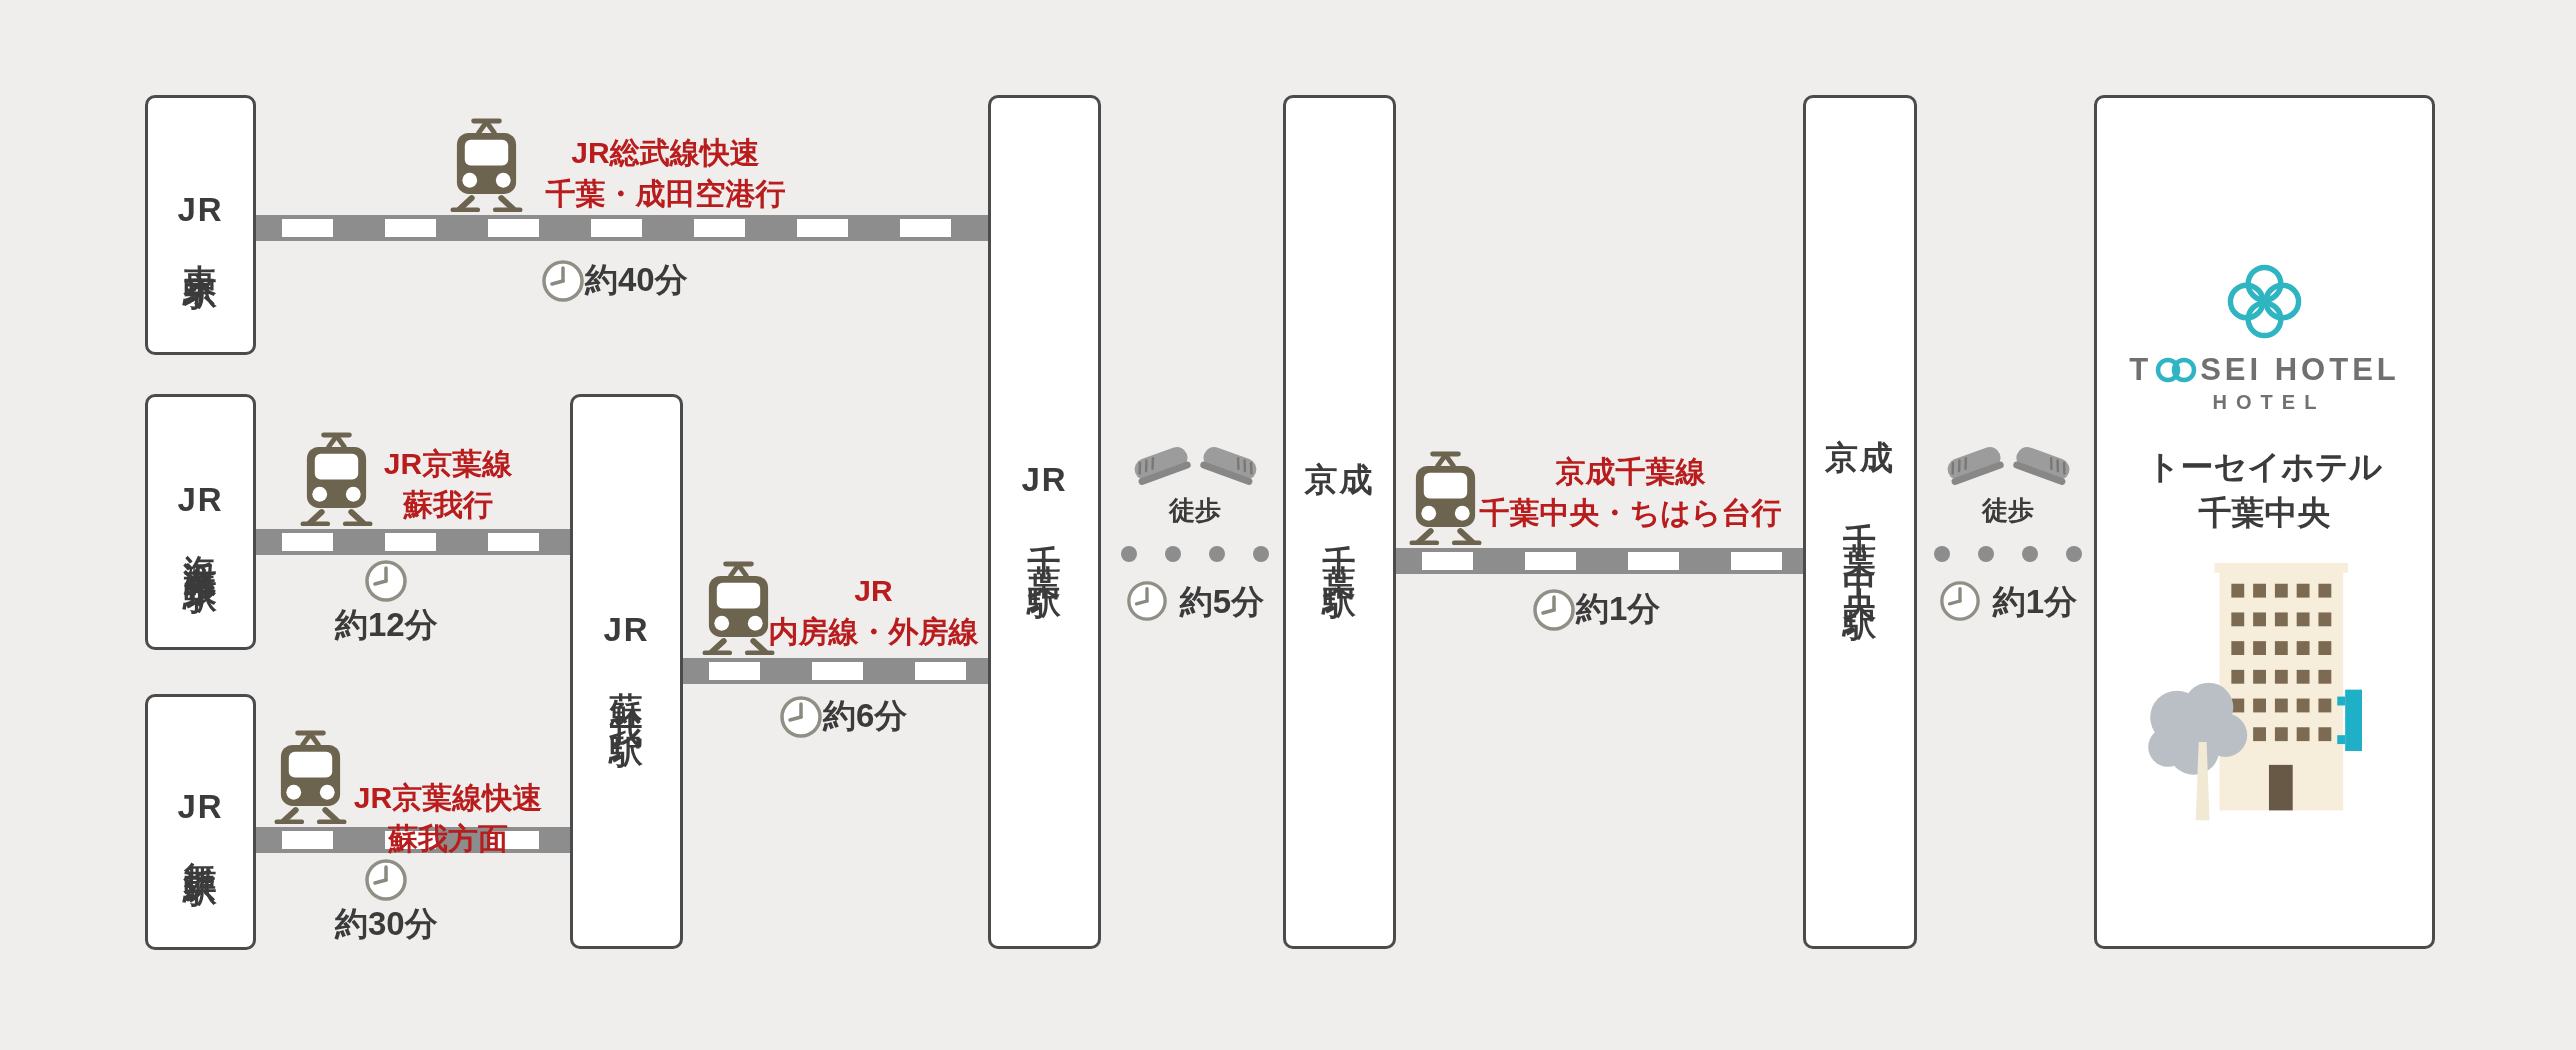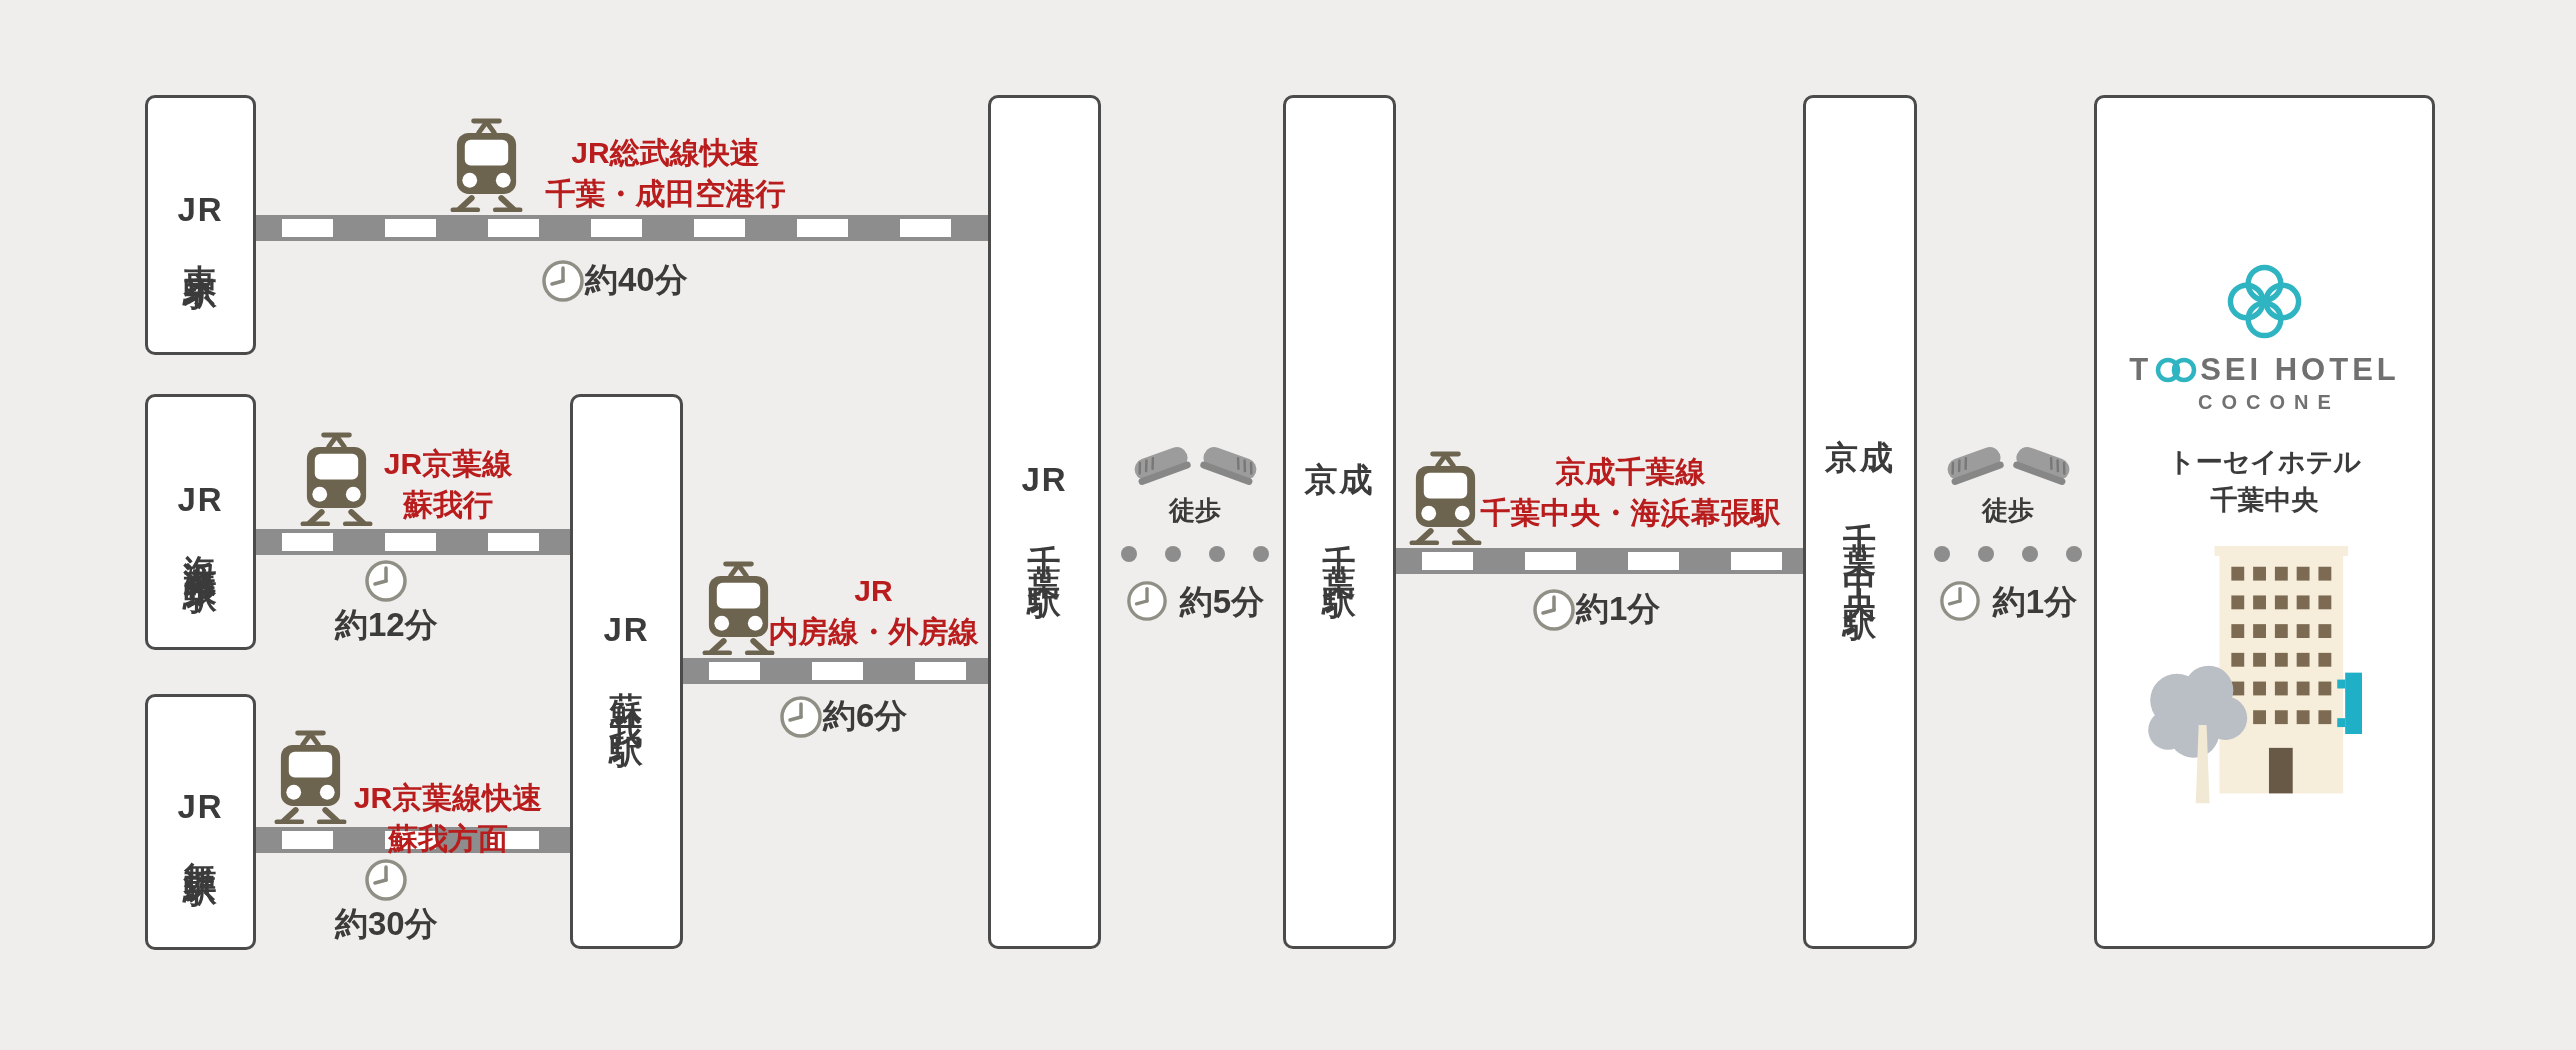--- a/index.html
+++ b/index.html
@@ -74,21 +74,21 @@
   .brand-row{
     display:flex;align-items:center;margin-top:10px;
     font-size:31px;font-weight:700;color:#707070;letter-spacing:4px;line-height:1.2;
   }
   .brand-sub{
     margin-top:2px;font-size:20px;font-weight:600;color:#717171;
     letter-spacing:9px;text-indent:9px;line-height:1.2;
   }
   .hotel-name{
     margin-top:30px;text-align:center;
-    font-size:27px;font-weight:700;color:#3b3b3b;line-height:1.4;
+    font-size:33px;font-weight:700;color:#3b3b3b;line-height:1.4;
   }
   .building{margin-top:22px;}
 </style>
 </head>
 <body>
 
 <div class="canvas">
 
   <div class="rail" style="left:256px;top:215px;width:734px;"></div>
   <div class="rail" style="left:256px;top:529px;width:316px;"></div>
@@ -242,21 +242,21 @@
   <div class="route-label" style="left:319px;top:778px;width:258px;">
     <div>JR京葉線快速</div>
     <div>蘇我方面</div>
   </div>
   <div class="route-label" style="left:735px;top:571px;width:277px;">
     <div>JR</div>
     <div>内房線・外房線</div>
   </div>
   <div class="route-label" style="left:1462px;top:452px;width:337px;">
     <div>京成千葉線</div>
-    <div>千葉中央・海浜幕張駅</div>
+    <div>千葉中央・ちはら台行</div>
   </div>
 
   <div class="time" style="left:541px;top:258px;">
     <svg width="44" height="44" viewBox="0 0 44 44">
       <circle cx="22" cy="22" r="19" fill="#ffffff" stroke="#8f8f85" stroke-width="3.5"></circle>
       <g stroke="#8a8a80" stroke-width="3.5" stroke-linecap="round">
         <line x1="22" y1="22" x2="22" y2="9"></line>
           <line x1="22" y1="22" x2="11" y2="25"></line>
       </g>
     </svg>
@@ -395,21 +395,21 @@
     <div class="brand-row">
       <span>T</span>
       <svg width="42" height="30" viewBox="0 0 42 30" style="margin:0 3px;">
         <g fill="none" stroke="#2fb4c2" stroke-width="4.5">
           <circle cx="13" cy="15" r="10"></circle>
           <circle cx="29" cy="15" r="10"></circle>
         </g>
       </svg>
       <span>SEI HOTEL</span>
     </div>
-    <div class="brand-sub">COCONE</div>
+    <div class="brand-sub">HOTEL</div>
     <div class="hotel-name">
       <div>トーセイホテル</div>
       <div>千葉中央</div>
     </div>
     <svg class="building" width="238" height="289" viewBox="0 0 240 292">
       <rect x="69" y="4" width="135" height="10" fill="#f6eedb"></rect>
       <rect x="74" y="8" width="125" height="246" fill="#f6eedb"></rect>
       <g fill="#7c6b52">
         <rect x="86" y="25" width="13" height="14"></rect>
           <rect x="108" y="25" width="13" height="14"></rect>

